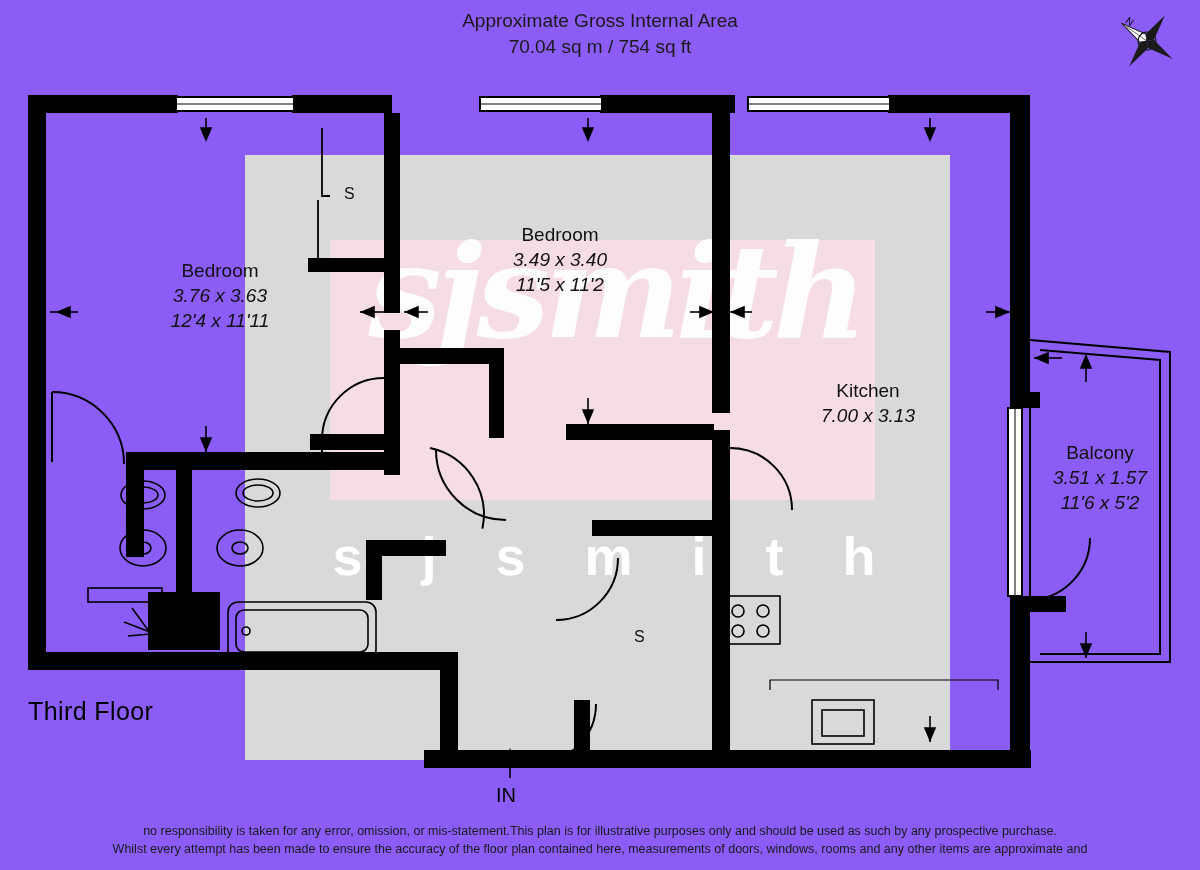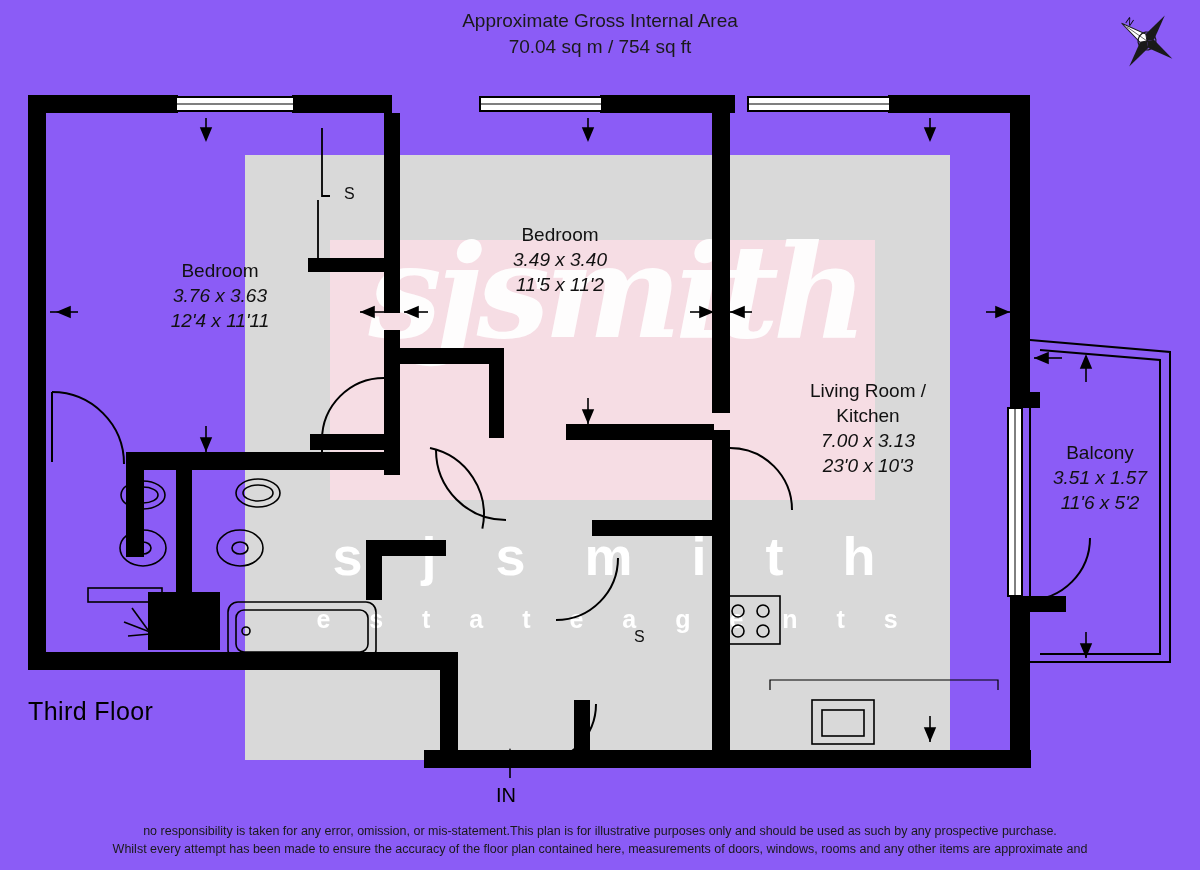--- a/index.html
+++ b/index.html
@@ -186,21 +186,20 @@
       </g>
     </svg>
     <span class="nlabel">N</span>
   </div>
 
   <div class="watermark">
     <div class="wm-grey"></div>
     <div class="wm-pink"></div>
     <div class="wm-script">sjsmith</div>
     <div class="wm-name">s j s m i t h</div>
-    <div class="wm-sub">e s t a t e   a g e n t s</div>
   </div>
 
   <svg class="plan" viewBox="0 0 1200 870">
 
     <g fill="#000000">
 
       <rect x="28" y="95" width="150" height="18"></rect>
       <rect x="292" y="95" width="16" height="18"></rect>
       <rect x="292" y="95" width="100" height="18"></rect>
       <rect x="600" y="95" width="135" height="18"></rect>
@@ -373,24 +372,22 @@
     <span class="rdim">12'4 x 11'11</span>
   </div>
 
   <div class="room" style="left:460px; top:222px; width:200px;">
     <span class="rname">Bedroom</span>
     <span class="rdim">3.49 x 3.40</span>
     <span class="rdim">11'5 x 11'2</span>
   </div>
 
   <div class="room" style="left:768px; top:378px; width:200px;">
-    <span class="rname">Living Room /</span>
     <span class="rname">Kitchen</span>
     <span class="rdim">7.00 x 3.13</span>
-    <span class="rdim">23'0 x 10'3</span>
   </div>
 
   <div class="room" style="left:1020px; top:440px; width:160px;">
     <span class="rname">Balcony</span>
     <span class="rdim">3.51 x 1.57</span>
     <span class="rdim">11'6 x 5'2</span>
   </div>
 
   <div class="small-label" style="left:344px; top:185px;">S</div>
   <div class="small-label" style="left:634px; top:628px;">S</div>

